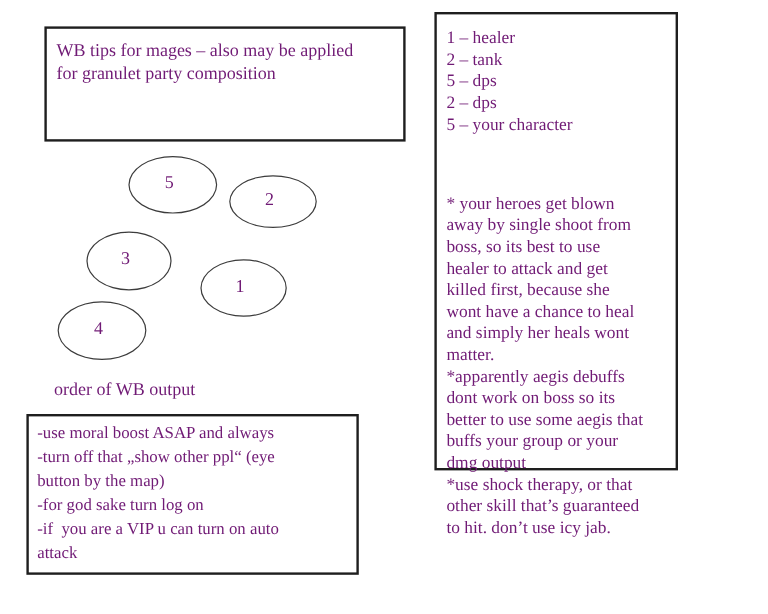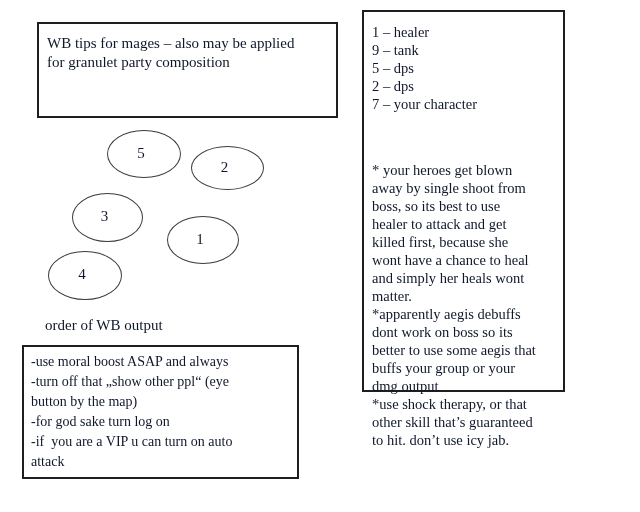--- a/index.html
+++ b/index.html
@@ -1,21 +1,21 @@
 <!DOCTYPE html>
 <html><head>
 <meta charset="utf-8">
 <style>
   html, body { margin: 0; padding: 0; background: #ffffff; }
   .canvas {
     position: relative;
     width: 640px; height: 512px;
     background: #ffffff;
     font-family: "Liberation Serif", serif;
-    color: #0f172a;
+    color: #701a75;
     overflow: hidden;
   }
   .box {
     position: absolute;
     border: 2px solid #1e1e1e;
     background: #ffffff;
     box-sizing: border-box;
   }
   .pre { white-space: pre-wrap; }
   .title-box {
@@ -88,24 +88,24 @@
 -turn off that „show other ppl“ (eye
 button by the map)
 -for god sake turn log on
 -if  you are a VIP u can turn on auto
 attack</div>
   </div>
 
   <div class="box right-panel">
     <div>
       <div>1 – healer</div>
-      <div>9 – tank</div>
+      <div>2 – tank</div>
       <div>5 – dps</div>
       <div>2 – dps</div>
-      <div>7 – your character</div>
+      <div>5 – your character</div>
     </div>
     <div class="pre notes">* your heroes get blown
 away by single shoot from
 boss, so its best to use
 healer to attack and get
 killed first, because she
 wont have a chance to heal
 and simply her heals wont
 matter.
 *apparently aegis debuffs

